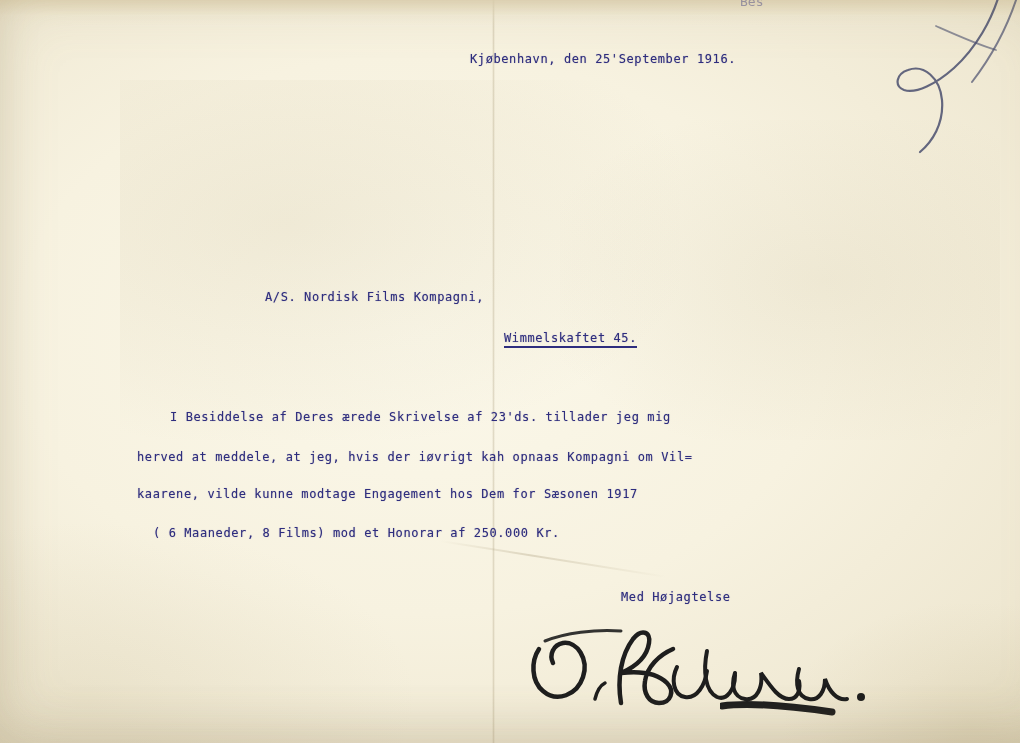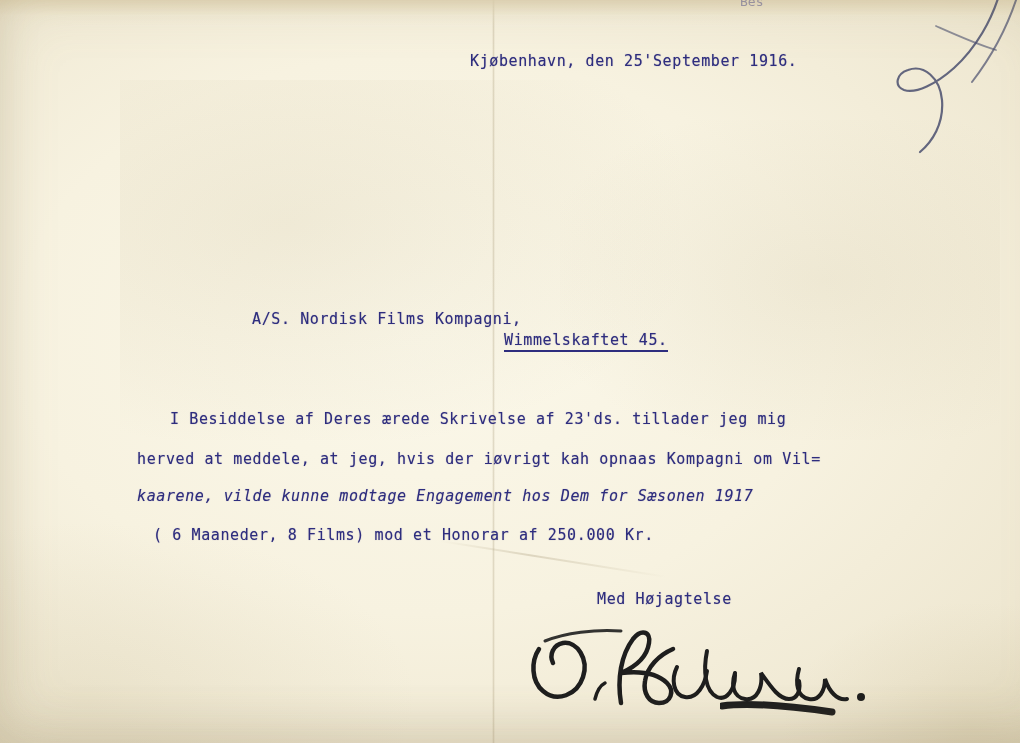--- a/index.html
+++ b/index.html
@@ -62,37 +62,37 @@
     position: absolute; left: 0; top: 0; width: 1020px; height: 26px;
     background: linear-gradient(to bottom, rgba(228,216,184,0.85) 0%, rgba(240,232,206,0.25) 60%, rgba(240,232,206,0) 100%);
     pointer-events: none;
   }
 
   
   .typed {
     position: absolute;
     white-space: nowrap;
     color: #2e2d7e;
-    font-size: 15px;
+    font-size: 12px;
     letter-spacing: 0.6px;
     text-shadow: 0 0 1px rgba(46,45,126,0.45);
   }
   .underline {
     border-bottom: 2px solid #2e2d7e;
     padding-bottom: 1px;
   }
   .date { left: 470px; top: 52px; }
   .overbringes { left: 137px; top: 171px; }
-  .addr1 { left: 252px; top: 290px; margin-top: 20px; }
+  .addr1 { left: 265px; top: 290px; }
   .addr2 { left: 504px; top: 331px; }
   .body1 { left: 170px; top: 410px; }
   .body2 { left: 137px; top: 450px; }
-  .body3 { left: 137px; top: 487px; font-style: italic; }
+  .body3 { left: 137px; top: 487px; }
   .body4 { left: 153px; top: 526px; }
-  .signoff { left: 597px; top: 590px; }
+  .signoff { left: 621px; top: 590px; }
 
   
   .ink-mark {
     position: absolute;
     pointer-events: none;
   }
   .scribble-top { left: 880px; top: -10px; width: 140px; height: 170px; }
   .signature { left: 525px; top: 615px; width: 360px; height: 110px; }
   .sig-dash { left: 720px; top: 700px; width: 120px; height: 16px; }
   .margin-note { left: 740px; top: -6px; width: 80px; height: 22px;

